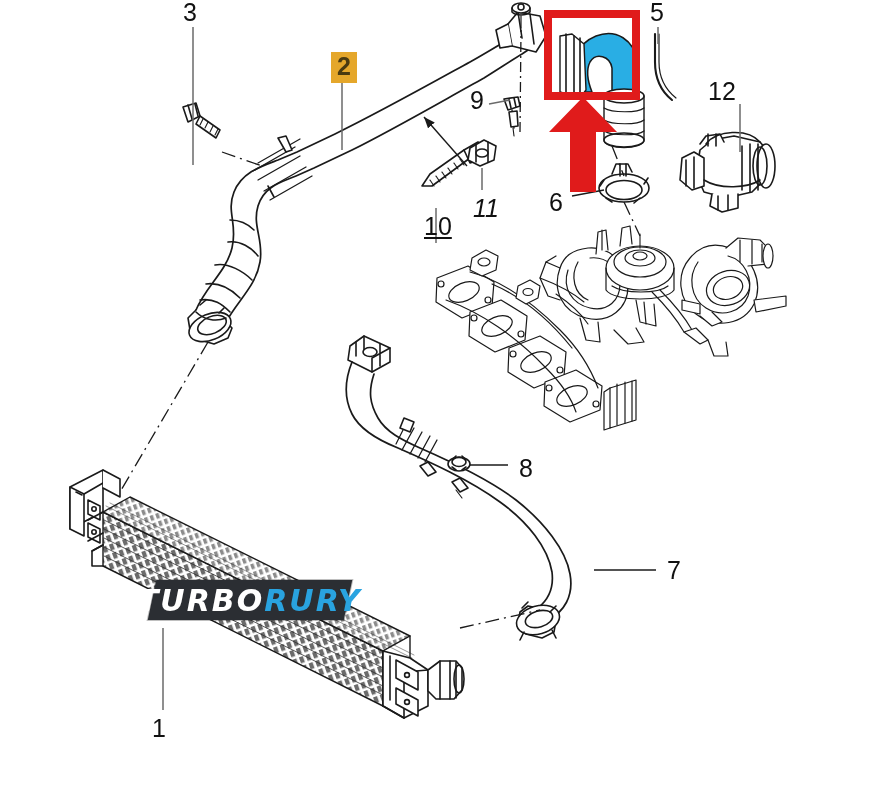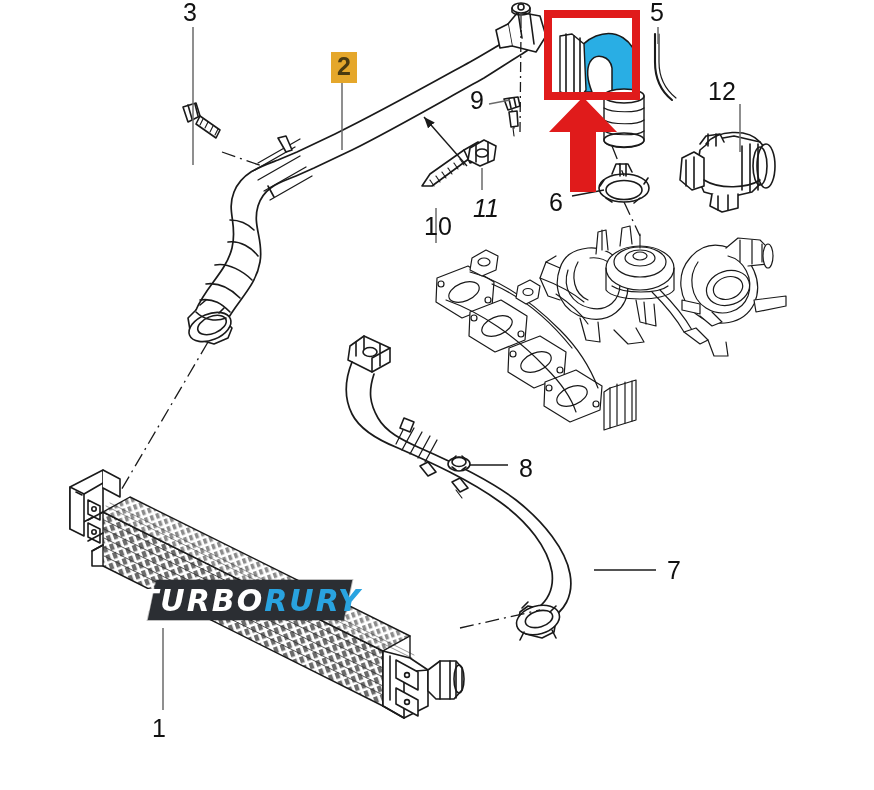--- a/index.html
+++ b/index.html
@@ -441,21 +441,21 @@
   <div class="callout-label highlighted" style="left:331px; top:52px;">2</div>
 
   <div class="callout-label" style="left:650px; top:0px;">5</div>
 
   <div class="callout-label" style="left:708px; top:79px;">12</div>
 
   <div class="callout-label" style="left:470px; top:88px;">9</div>
 
   <div class="callout-label" style="left:549px; top:190px;">6</div>
 
-  <div class="callout-label" style="left:424px; top:214px;">10</div>
+  <div class="callout-label" style="left:424px; top:214px;text-decoration:underline;">10</div>
 
   <div class="callout-label" style="left:473px; top:196px;font-style:italic;">11</div>
 
   <div class="callout-label" style="left:519px; top:456px;">8</div>
 
   <div class="callout-label" style="left:667px; top:558px;">7</div>
 
   <div class="callout-label" style="left:152px; top:716px;">1</div>
 
   <div class="watermark" style="left:152px; top:580px; width:196px; height:40px;">

